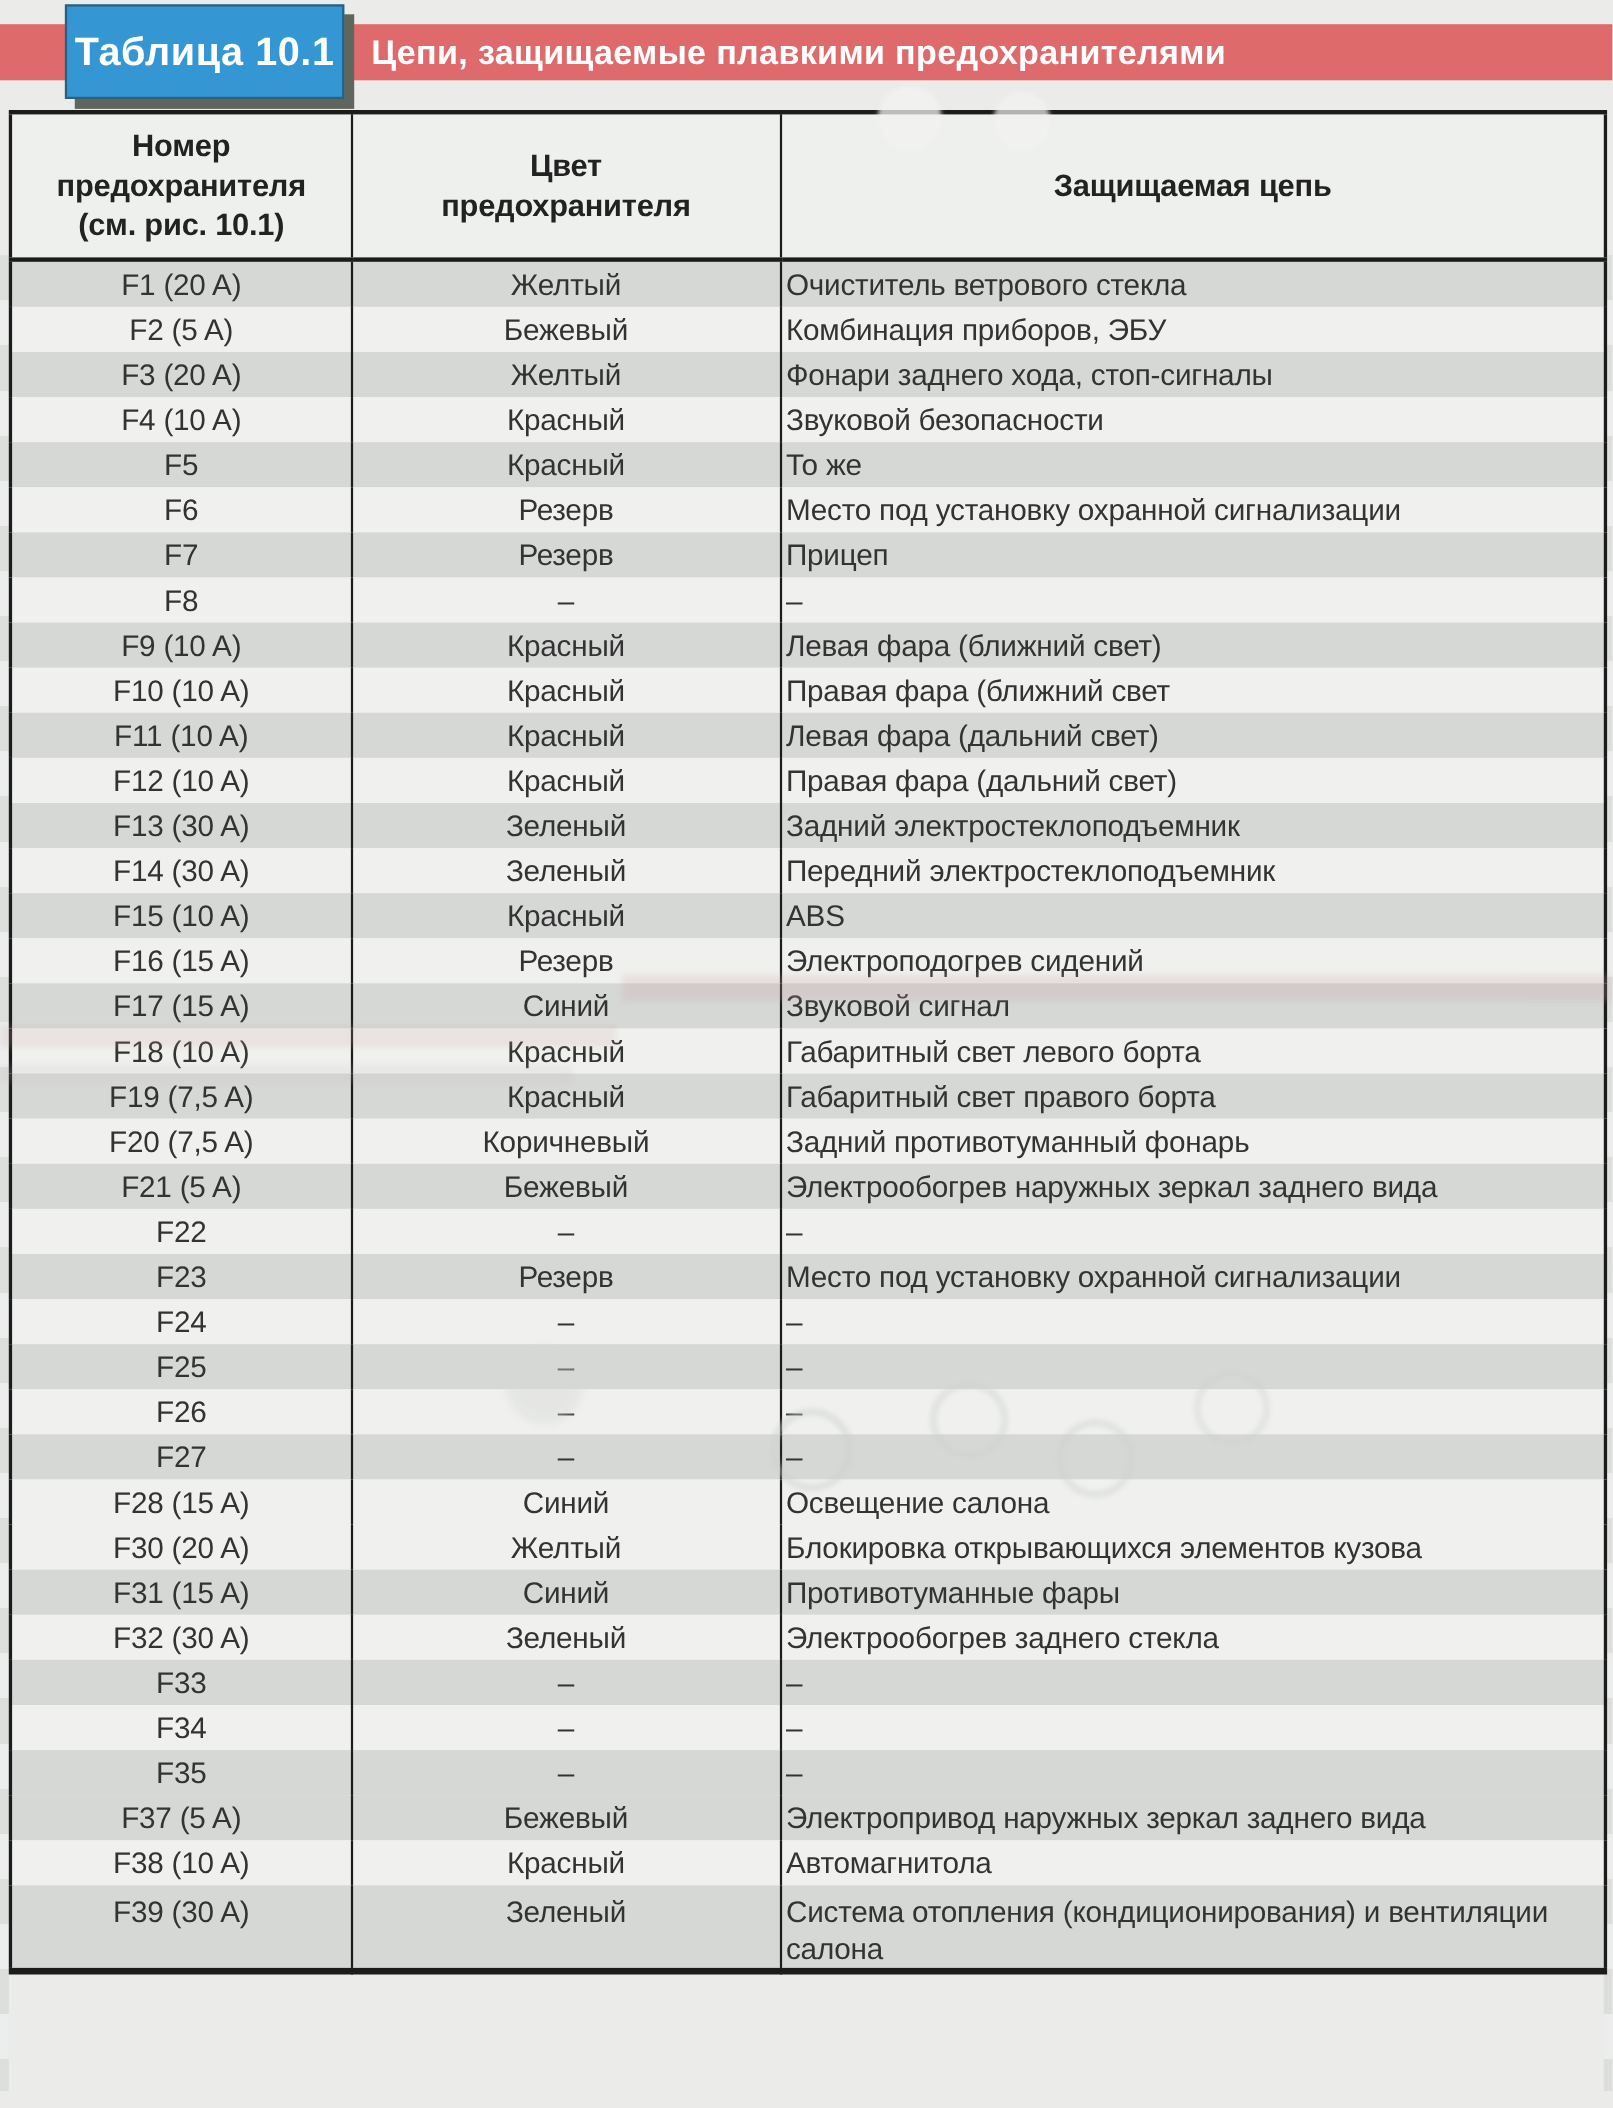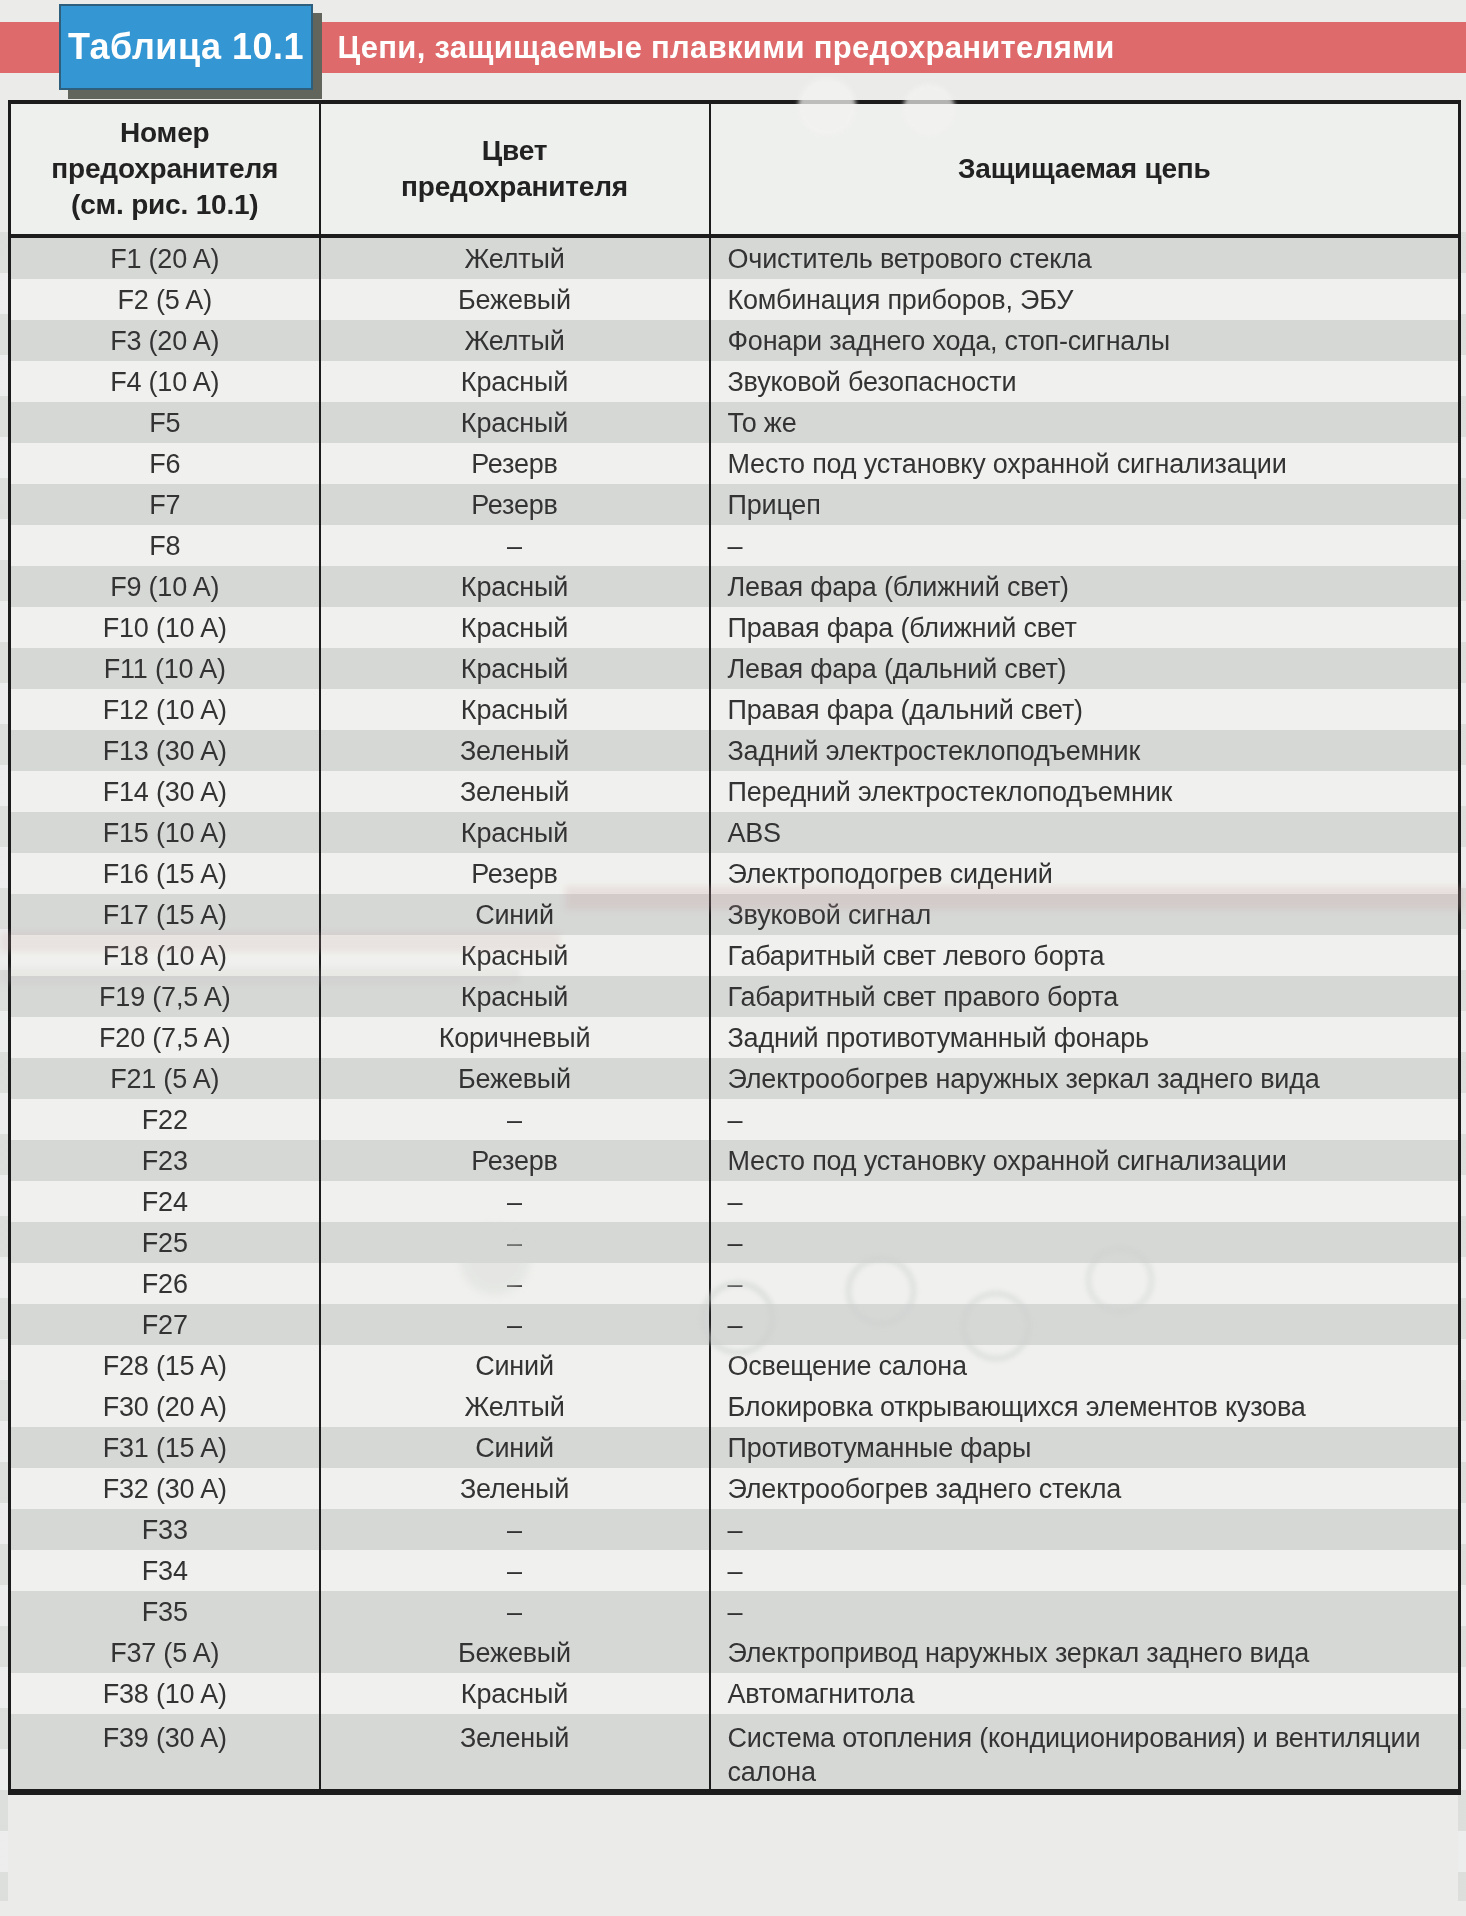--- a/index.html
+++ b/index.html
@@ -45,21 +45,21 @@
     height:128px;vertical-align:middle;text-align:center;
     font-size:28px;font-weight:bold;color:#222222;
     line-height:36px;white-space:pre-line;
     background:#eef0ed;
   }
   table.fuse td{
     height:41px;vertical-align:middle;line-height:34px;
     padding:0;
   }
   table.fuse td:nth-child(1), table.fuse td:nth-child(2){text-align:center;}
-  table.fuse td:nth-child(3){text-align:left;padding-left:17px;padding-right:8px;}
+  table.fuse td:nth-child(3){text-align:left;padding-left:4px;padding-right:8px;}
   tr.odd td{background:#d6d8d6;}
   tr.even td{background:#f0f1ee;}
   tr.tall td{vertical-align:top;padding-top:7px;}
   
   .margin-stripes{
     position:absolute;top:232px;height:1669px;width:8px;
     background:repeating-linear-gradient(to bottom,#d9dbd9 0 41px,#eceded 41px 82px);
     opacity:0.8;
   }
   .margin-stripes.left{left:0;}

